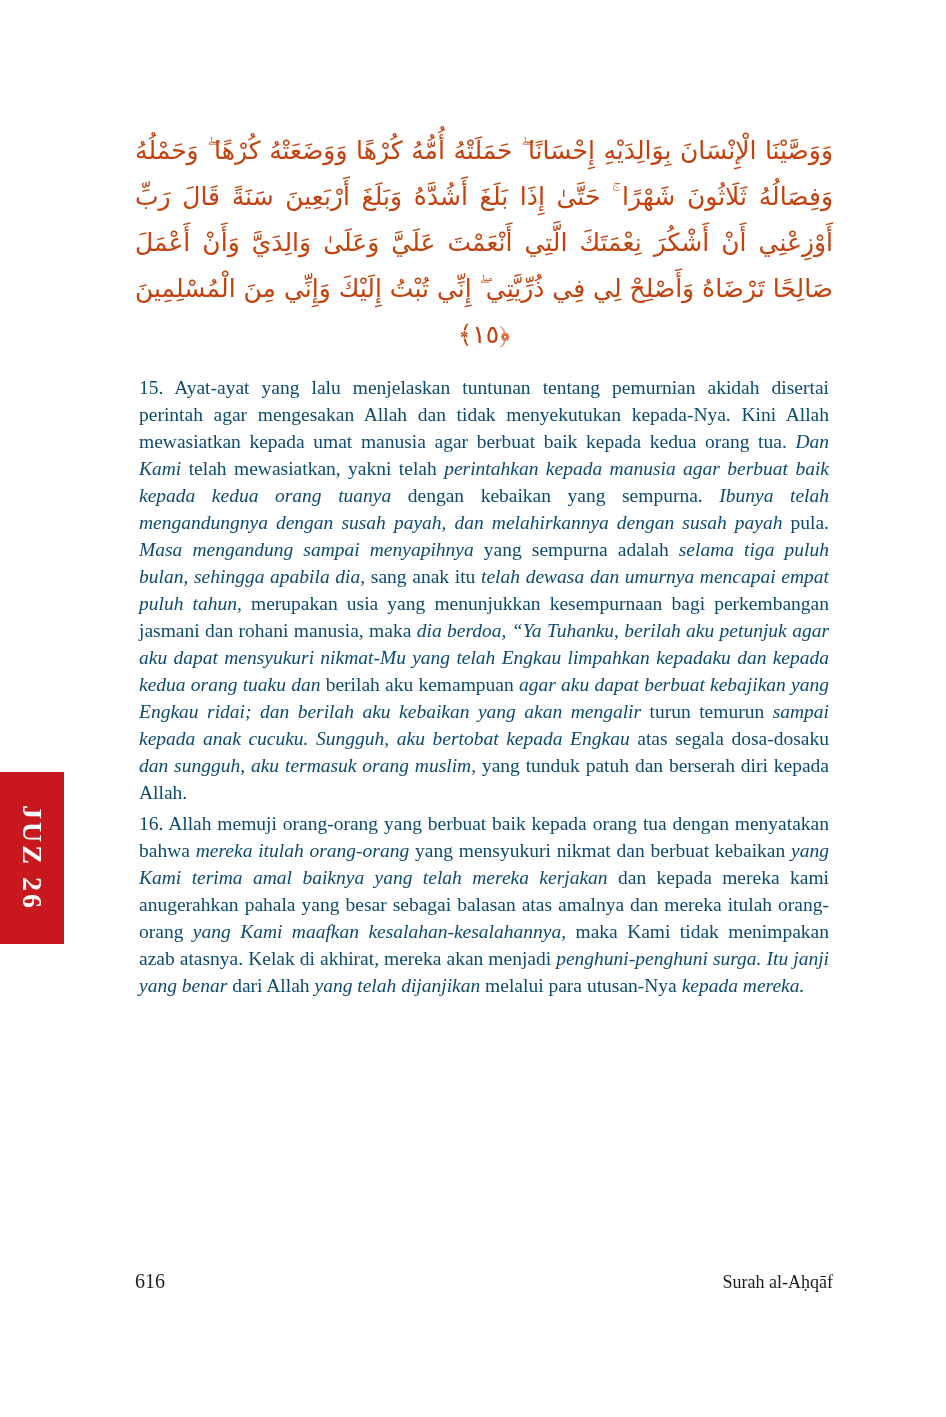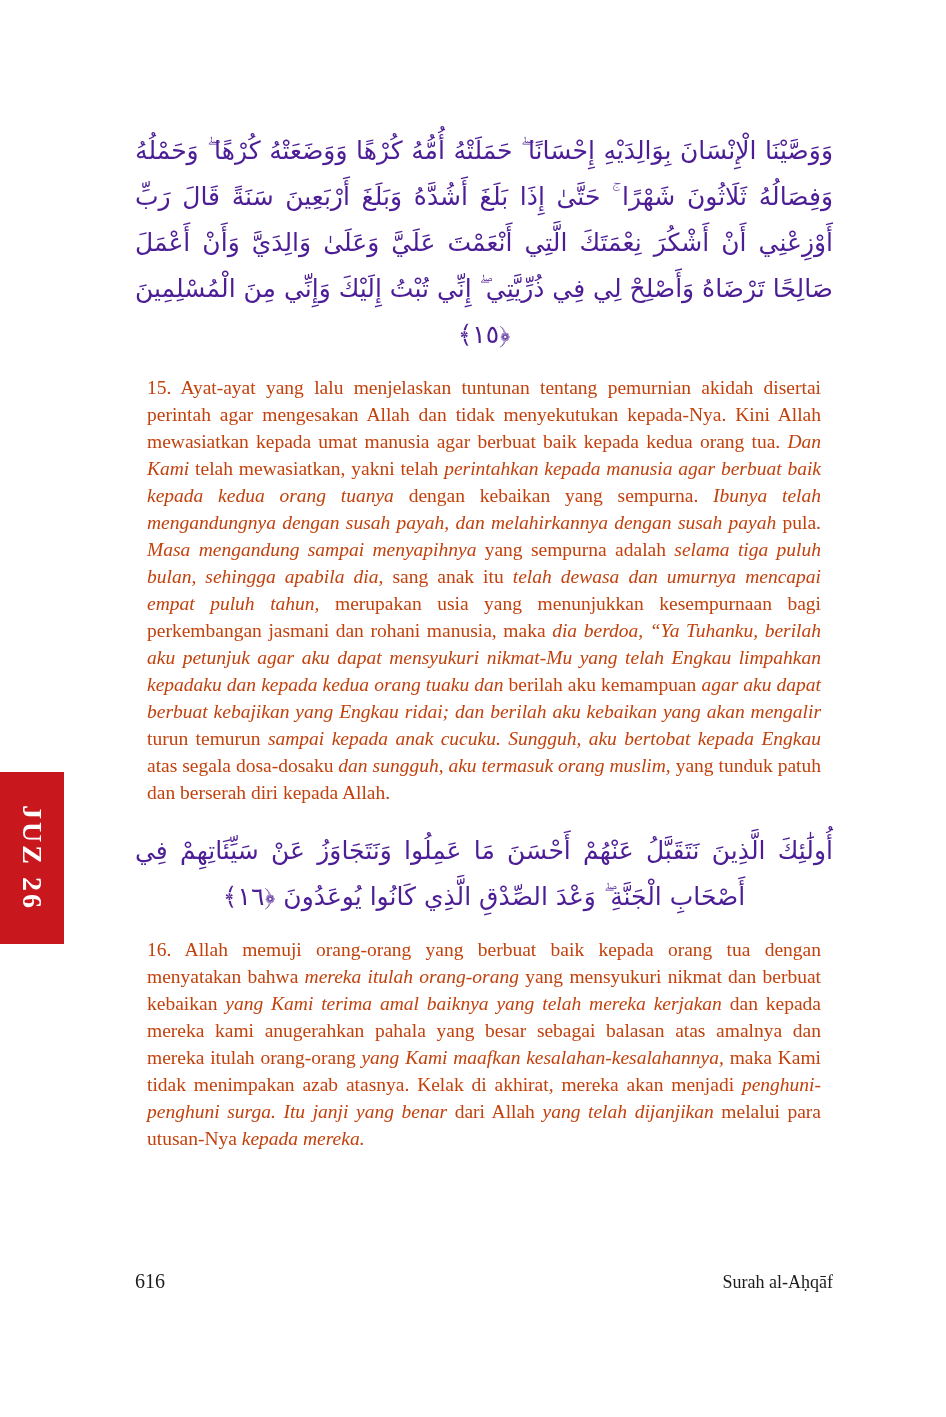--- a/index.html
+++ b/index.html
@@ -21,30 +21,30 @@
     width: 698px;
   }
   .arabic {
     direction: rtl;
     unicode-bidi: embed;
     font-family: "DejaVu Sans", sans-serif;
     font-size: 25px;
     line-height: 46px;
     text-align: justify;
     text-align-last: center;
-    color: #4c1d95;
+    color: #c2410c;
     margin: 0 0 16px 0;
   }
   .arabic.second { margin-top: 22px; }
   .para {
     font-size: 19.5px;
     line-height: 27px;
     text-align: justify;
-    margin: 12px;
-    color: #c2410c;
+    margin: 4px;
+    color: #0c4a6e;
   }
   .para .italic { font-style: italic; }
   .juz-tab {
     position: absolute;
     left: 0;
     top: 772px;
     width: 64px;
     height: 172px;
     display: flex;
     align-items: center;
@@ -76,21 +76,20 @@
 
 <div class="page">
 
   <div class="juz-tab" style="background: rgb(201, 23, 30);">
     <span class="juz-label" style="color: rgb(255, 255, 255);">JUZ 26</span>
   </div>
 
   <div class="content">
     <div class="arabic">وَوَصَّيْنَا الْإِنْسَانَ بِوَالِدَيْهِ إِحْسَانًا ۖ حَمَلَتْهُ أُمُّهُ كُرْهًا وَوَضَعَتْهُ كُرْهًا ۖ وَحَمْلُهُ وَفِصَالُهُ ثَلَاثُونَ شَهْرًا ۚ حَتَّىٰ إِذَا بَلَغَ أَشُدَّهُ وَبَلَغَ أَرْبَعِينَ سَنَةً قَالَ رَبِّ أَوْزِعْنِي أَنْ أَشْكُرَ نِعْمَتَكَ الَّتِي أَنْعَمْتَ عَلَيَّ وَعَلَىٰ وَالِدَيَّ وَأَنْ أَعْمَلَ صَالِحًا تَرْضَاهُ وَأَصْلِحْ لِي فِي ذُرِّيَّتِي ۖ إِنِّي تُبْتُ إِلَيْكَ وَإِنِّي مِنَ الْمُسْلِمِينَ ﴿١٥﴾</div>
     <p class="para"><span>15. Ayat-ayat yang lalu menjelaskan tuntunan tentang pemurnian akidah disertai perintah agar mengesakan Allah dan tidak menyekutukan kepada-Nya. Kini Allah mewasiatkan kepada umat manusia agar berbuat baik kepada kedua orang tua. </span><span class="italic">Dan Kami </span><span>telah mewasiatkan, yakni telah </span><span class="italic">perintahkan kepada manusia agar berbuat baik kepada kedua orang tuanya </span><span>dengan kebaikan yang sempurna. </span><span class="italic">Ibunya telah mengandungnya dengan susah payah, dan melahirkannya dengan susah payah </span><span>pula. </span><span class="italic">Masa mengandung sampai menyapihnya </span><span>yang sempurna adalah </span><span class="italic">selama tiga puluh bulan, sehingga apabila dia, </span><span>sang anak itu </span><span class="italic">telah dewasa dan umurnya mencapai empat puluh tahun, </span><span>merupakan usia yang menunjukkan kesempurnaan bagi perkembangan jasmani dan rohani manusia, maka </span><span class="italic">dia berdoa, “Ya Tuhanku, berilah aku petunjuk agar aku dapat mensyukuri nikmat-Mu yang telah Engkau limpahkan kepadaku dan kepada kedua orang tuaku dan </span><span>berilah aku kemampuan </span><span class="italic">agar aku dapat berbuat kebajikan yang Engkau ridai; dan berilah aku kebaikan yang akan mengalir </span><span>turun temurun </span><span class="italic">sampai kepada anak cucuku. Sungguh, aku bertobat kepada Engkau </span><span>atas segala dosa-dosaku </span><span class="italic">dan sungguh, aku termasuk orang muslim, </span><span>yang tunduk patuh dan berserah diri kepada Allah.</span></p>
-    <div class="arabic second">أُولَٰئِكَ الَّذِينَ نَتَقَبَّلُ عَنْهُمْ أَحْسَنَ مَا عَمِلُوا وَنَتَجَاوَزُ عَنْ سَيِّئَاتِهِمْ فِي أَصْحَابِ الْجَنَّةِ ۖ وَعْدَ الصِّدْقِ الَّذِي كَانُوا يُوعَدُونَ ﴿١٦﴾</div>
     <p class="para"><span>16. Allah memuji orang-orang yang berbuat baik kepada orang tua dengan menyatakan bahwa </span><span class="italic">mereka itulah orang-orang </span><span>yang mensyukuri nikmat dan berbuat kebaikan </span><span class="italic">yang Kami terima amal baiknya yang telah mereka kerjakan </span><span>dan kepada mereka kami anugerahkan pahala yang besar sebagai balasan atas amalnya dan mereka itulah orang-orang </span><span class="italic">yang Kami maafkan kesalahan-kesalahannya, </span><span>maka Kami tidak menimpakan azab atasnya. Kelak di akhirat, mereka akan menjadi </span><span class="italic">penghuni-penghuni surga. Itu janji yang benar </span><span>dari Allah </span><span class="italic">yang telah dijanjikan </span><span>melalui para utusan-Nya </span><span class="italic">kepada mereka.</span></p>
   </div>
 
   <div class="footer">
     <span class="page-number">616</span>
     <span class="surah-title">Surah al-Aḥqāf</span>
   </div>
 
 </div>
 

